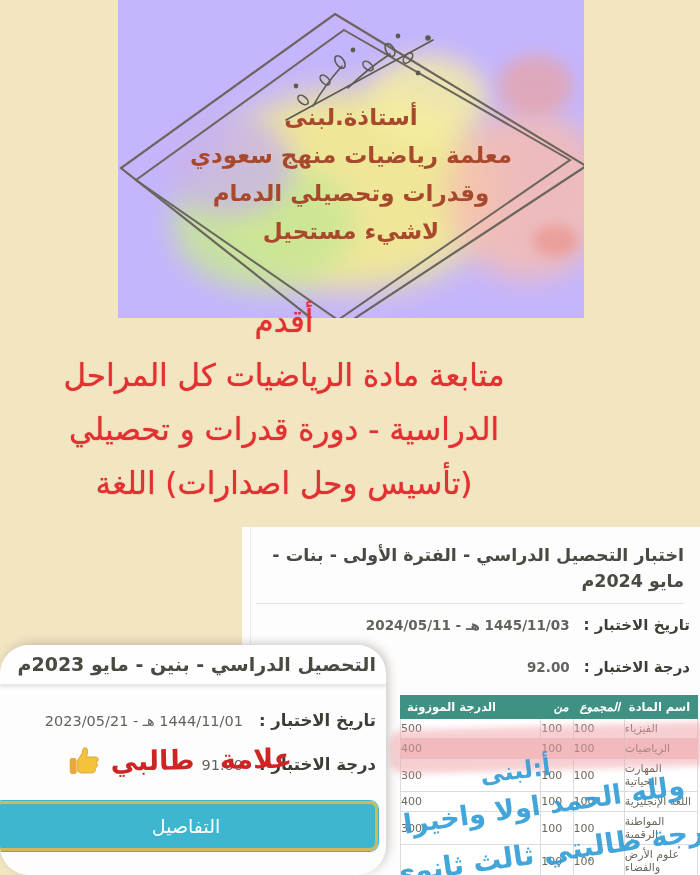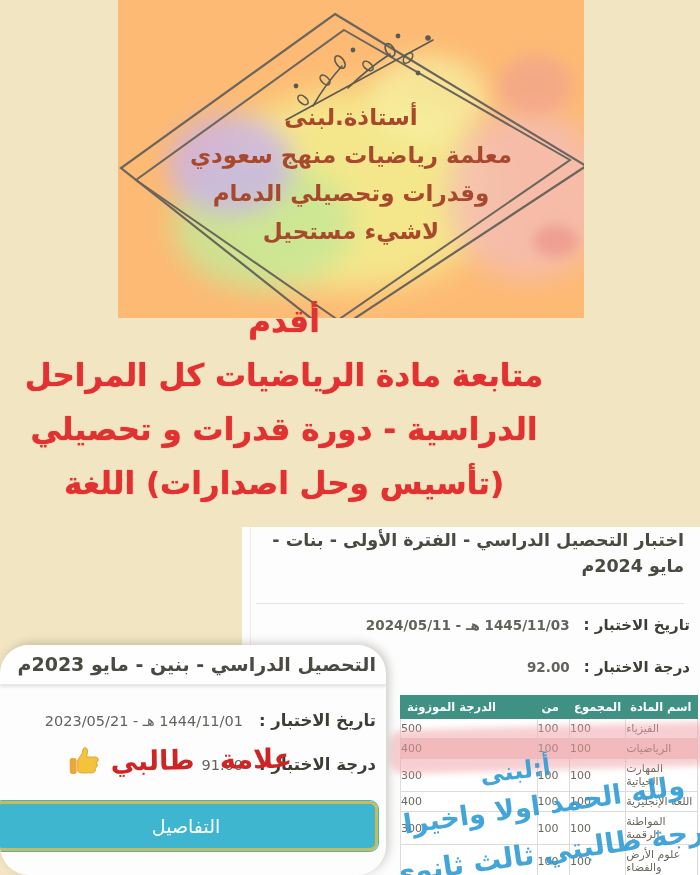--- a/index.html
+++ b/index.html
@@ -4,55 +4,55 @@
 <style>
   html,body{margin:0;padding:0;}
   body{
     width:700px;height:875px;overflow:hidden;position:relative;
     background:#f2e5c2;
     font-family:"DejaVu Sans","Liberation Sans",sans-serif;
   }
   
   .logo-panel{
     position:absolute;left:118px;top:0;width:466px;height:318px;
-    background:#fdba74;overflow:hidden;
+    background:#c4b5fd;overflow:hidden;
   }
   .blob{position:absolute;border-radius:50%;}
   .b-yellow {left:90px; top:90px; width:290px;height:200px;background:#f4ec8e;filter:blur(16px);opacity:.9;}
   .b-yellow2{left:250px;top:55px; width:120px;height:90px; background:#f6efa0;filter:blur(12px);opacity:.8;}
   .b-green  {left:55px; top:160px;width:180px;height:130px;background:#c7e795;filter:blur(14px);opacity:.85;}
   .b-purple {left:50px; top:115px;width:125px;height:100px;background:#c9b3ea;filter:blur(12px);opacity:.8;}
   .b-pink   {left:330px;top:110px;width:160px;height:170px;background:#f5bdb2;filter:blur(14px);opacity:.85;}
   .b-pink2  {left:380px;top:55px; width:75px; height:60px; background:#ef9f92;filter:blur(8px); opacity:.6;}
   .b-pink3  {left:415px;top:225px;width:45px; height:32px; background:#e98d84;filter:blur(6px); opacity:.6;}
   .frame-svg,.sprig-svg{position:absolute;}
   .frame-svg{left:0;top:0;}
   .sprig-svg{left:160px;top:28px;}
   .logo-text{
     position:absolute;left:0;top:98px;width:100%;
     text-align:center;color:#a8492e;font-weight:bold;
     font-size:23px;line-height:38px;
   }
   
   .announcement{
     position:absolute;left:0;top:294px;width:568px;
-    text-align:center;color:#e23131;font-weight:bold;
+    text-align:center;color:#e23131;font-weight:normal;
     font-size:31px;line-height:54px;
     text-shadow:0 0 1px #e23131;
   }
   
   .card{position:absolute;background:#fdfdfd;overflow:hidden;}
   .lbl{font-weight:bold;color:#3d3c35;}
   .val{color:#63625c;}
   
   .card-2024{left:242px;top:527px;width:458px;height:348px;}
   .card-2024 .v-line{position:absolute;left:8px;top:0;bottom:0;width:1px;background:#ececec;}
   .c1-title{
     position:absolute;left:14px;right:16px;top:0;height:77px;
-    box-sizing:border-box;
+    padding-top:15px;box-sizing:border-box;
     text-align:right;font-weight:bold;font-size:17.5px;line-height:26px;color:#4a4942;
     border-bottom:1px solid #e3e3e3;
   }
   .c1-row{position:absolute;right:10px;direction:rtl;display:flex;align-items:baseline;gap:14px;}
   .c1-date{top:89px;font-size:15px;}
   .c1-score{top:131px;font-size:15px;}
   .c1-row .val{font-size:13.5px;font-weight:bold;}
   
   .subjects{
     position:absolute;left:158px;top:168px;width:298px;
@@ -62,21 +62,21 @@
   .subjects th{
     background:#3e9183;color:#fff;font-weight:bold;font-size:11.5px;
     padding:4px 4px;border:1px solid #3e9183;
   }
   .subjects td{border:1px solid #dcdcdc;padding:3px 0;}
   .c-subject{width:73px;text-align:left;padding-right:6px;}
   .c-total{width:43px;text-align:left;padding-left:8px;}
   .c-out{width:26px;text-align:left;padding-left:2px;}
   .c-weighted{width:156px;text-align:left;padding-left:44px;}
   th.c-weighted{padding-left:6px;}
-  th.c-total,th.c-out{}
+  th.c-total,th.c-out{text-align:right;font-style:italic;}
   tr.hl td{background:#f8d6d8;}
   .pink-highlight{
     position:absolute;left:148px;top:199px;width:320px;height:44px;
     background:#f0a0a6;opacity:.5;border-radius:14px;
     filter:blur(3px);transform:rotate(-1.6deg);pointer-events:none;
   }
   .hand{position:absolute;font-weight:bold;white-space:nowrap;}
   .blue{color:#2f9cd6;opacity:.9;}
   .hb1{left:238px;top:230px;font-size:24px;transform:rotate(-7deg);}
   .hb2{left:160px;top:262px;font-size:27px;transform:rotate(-8deg);}

